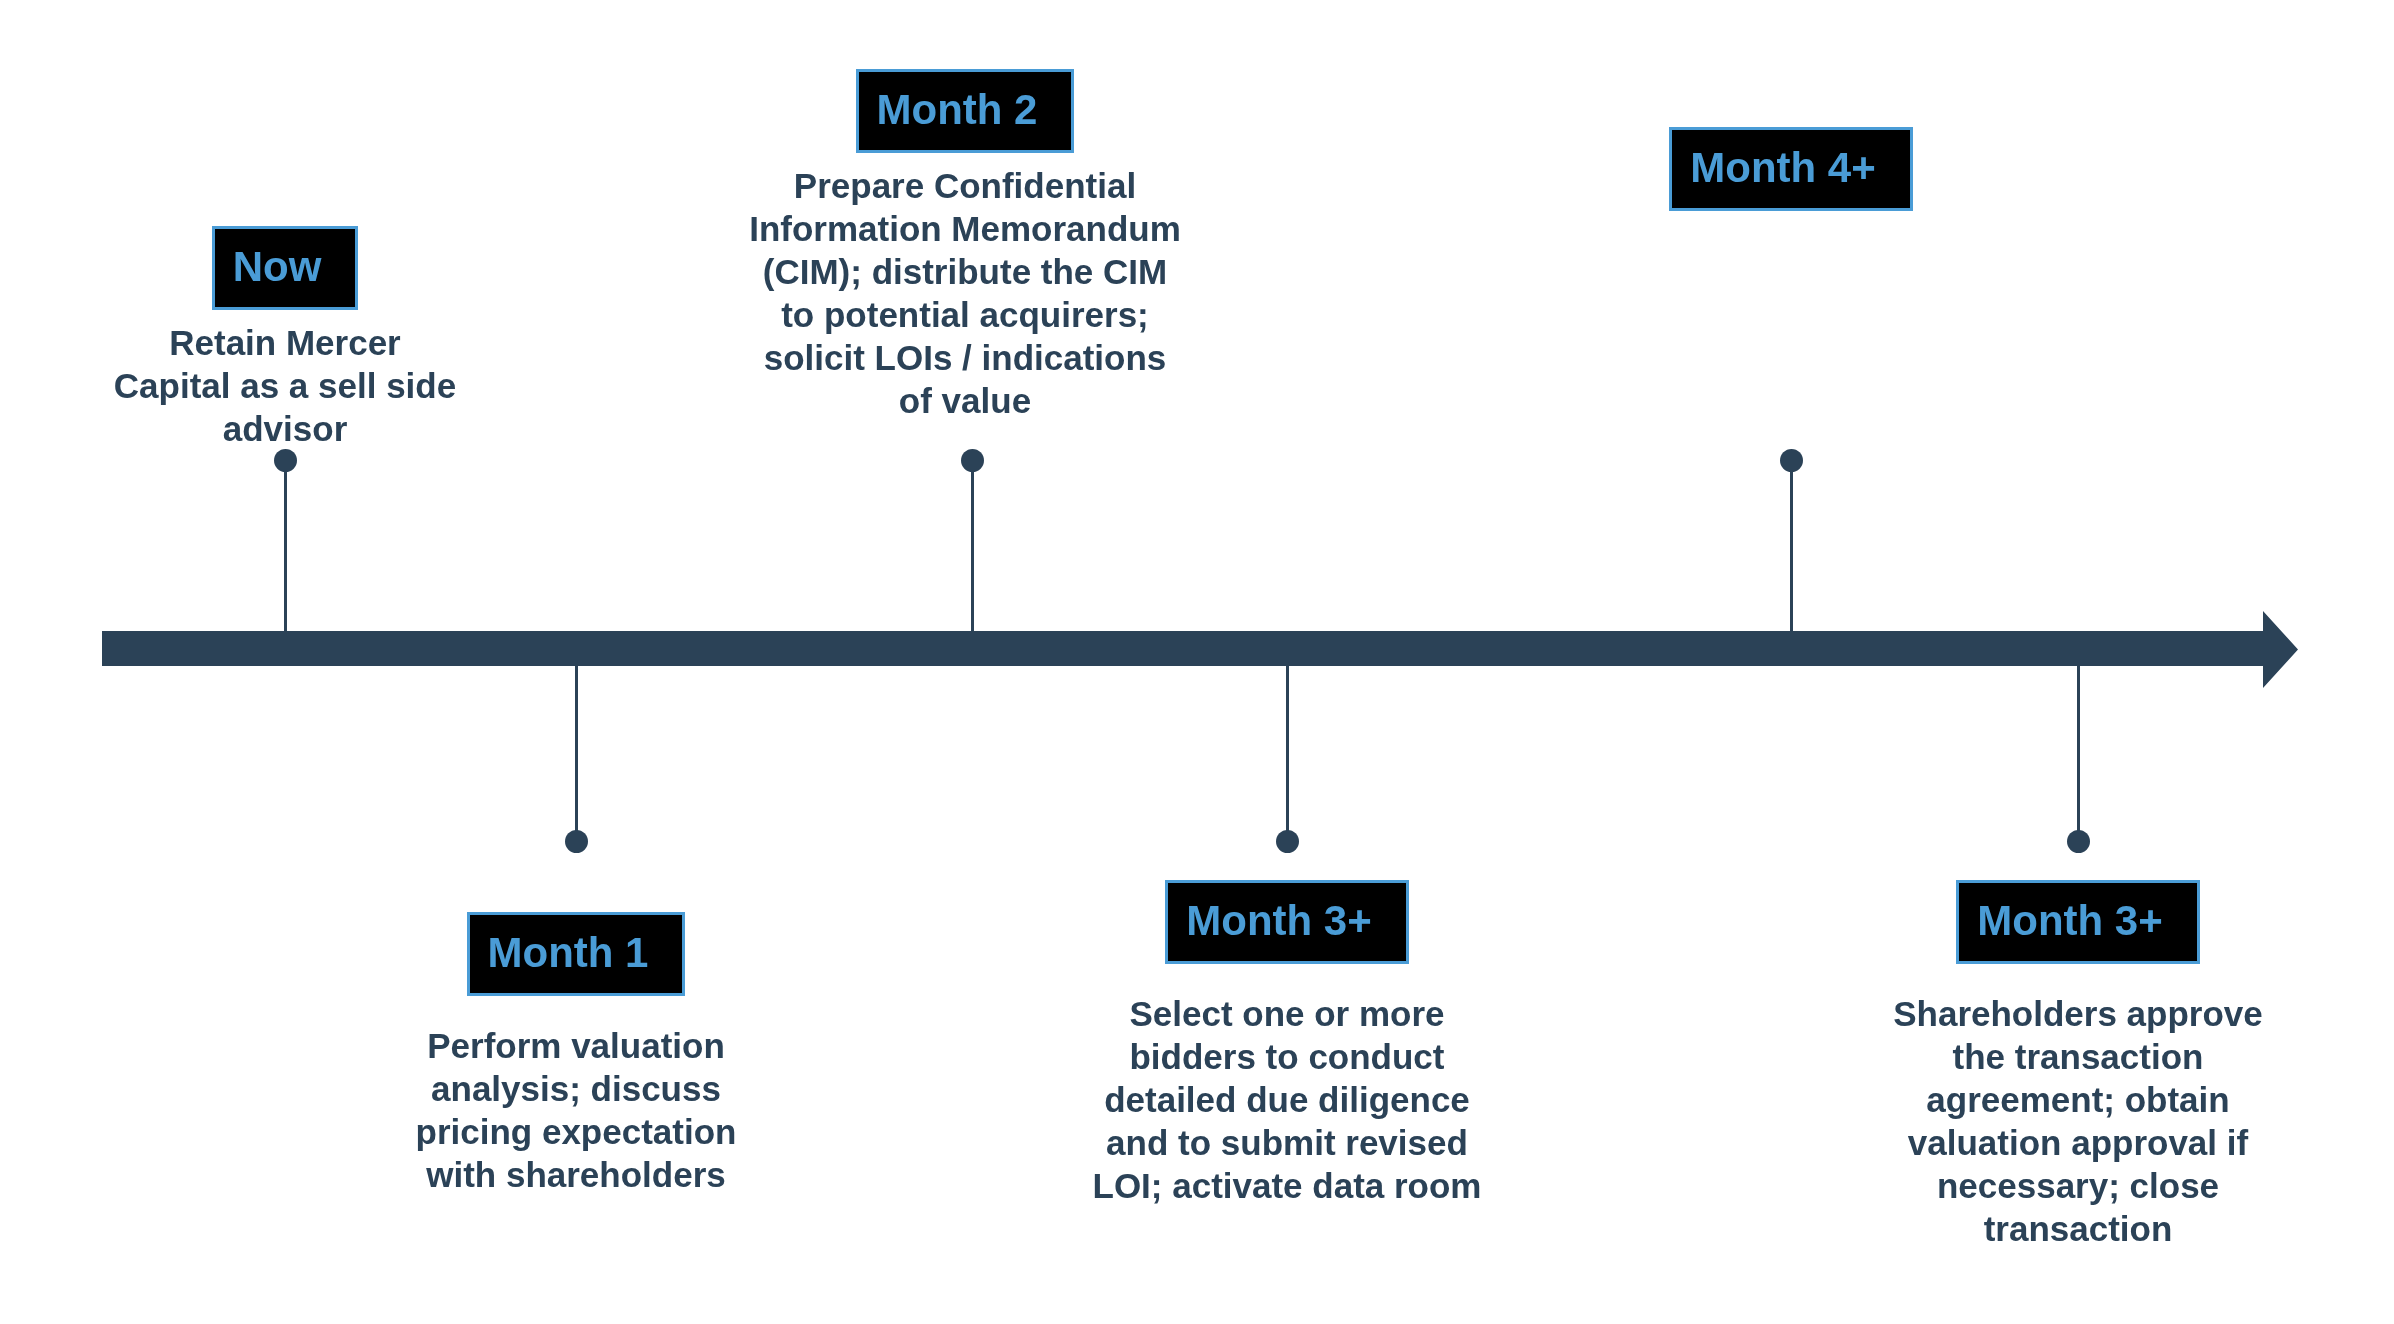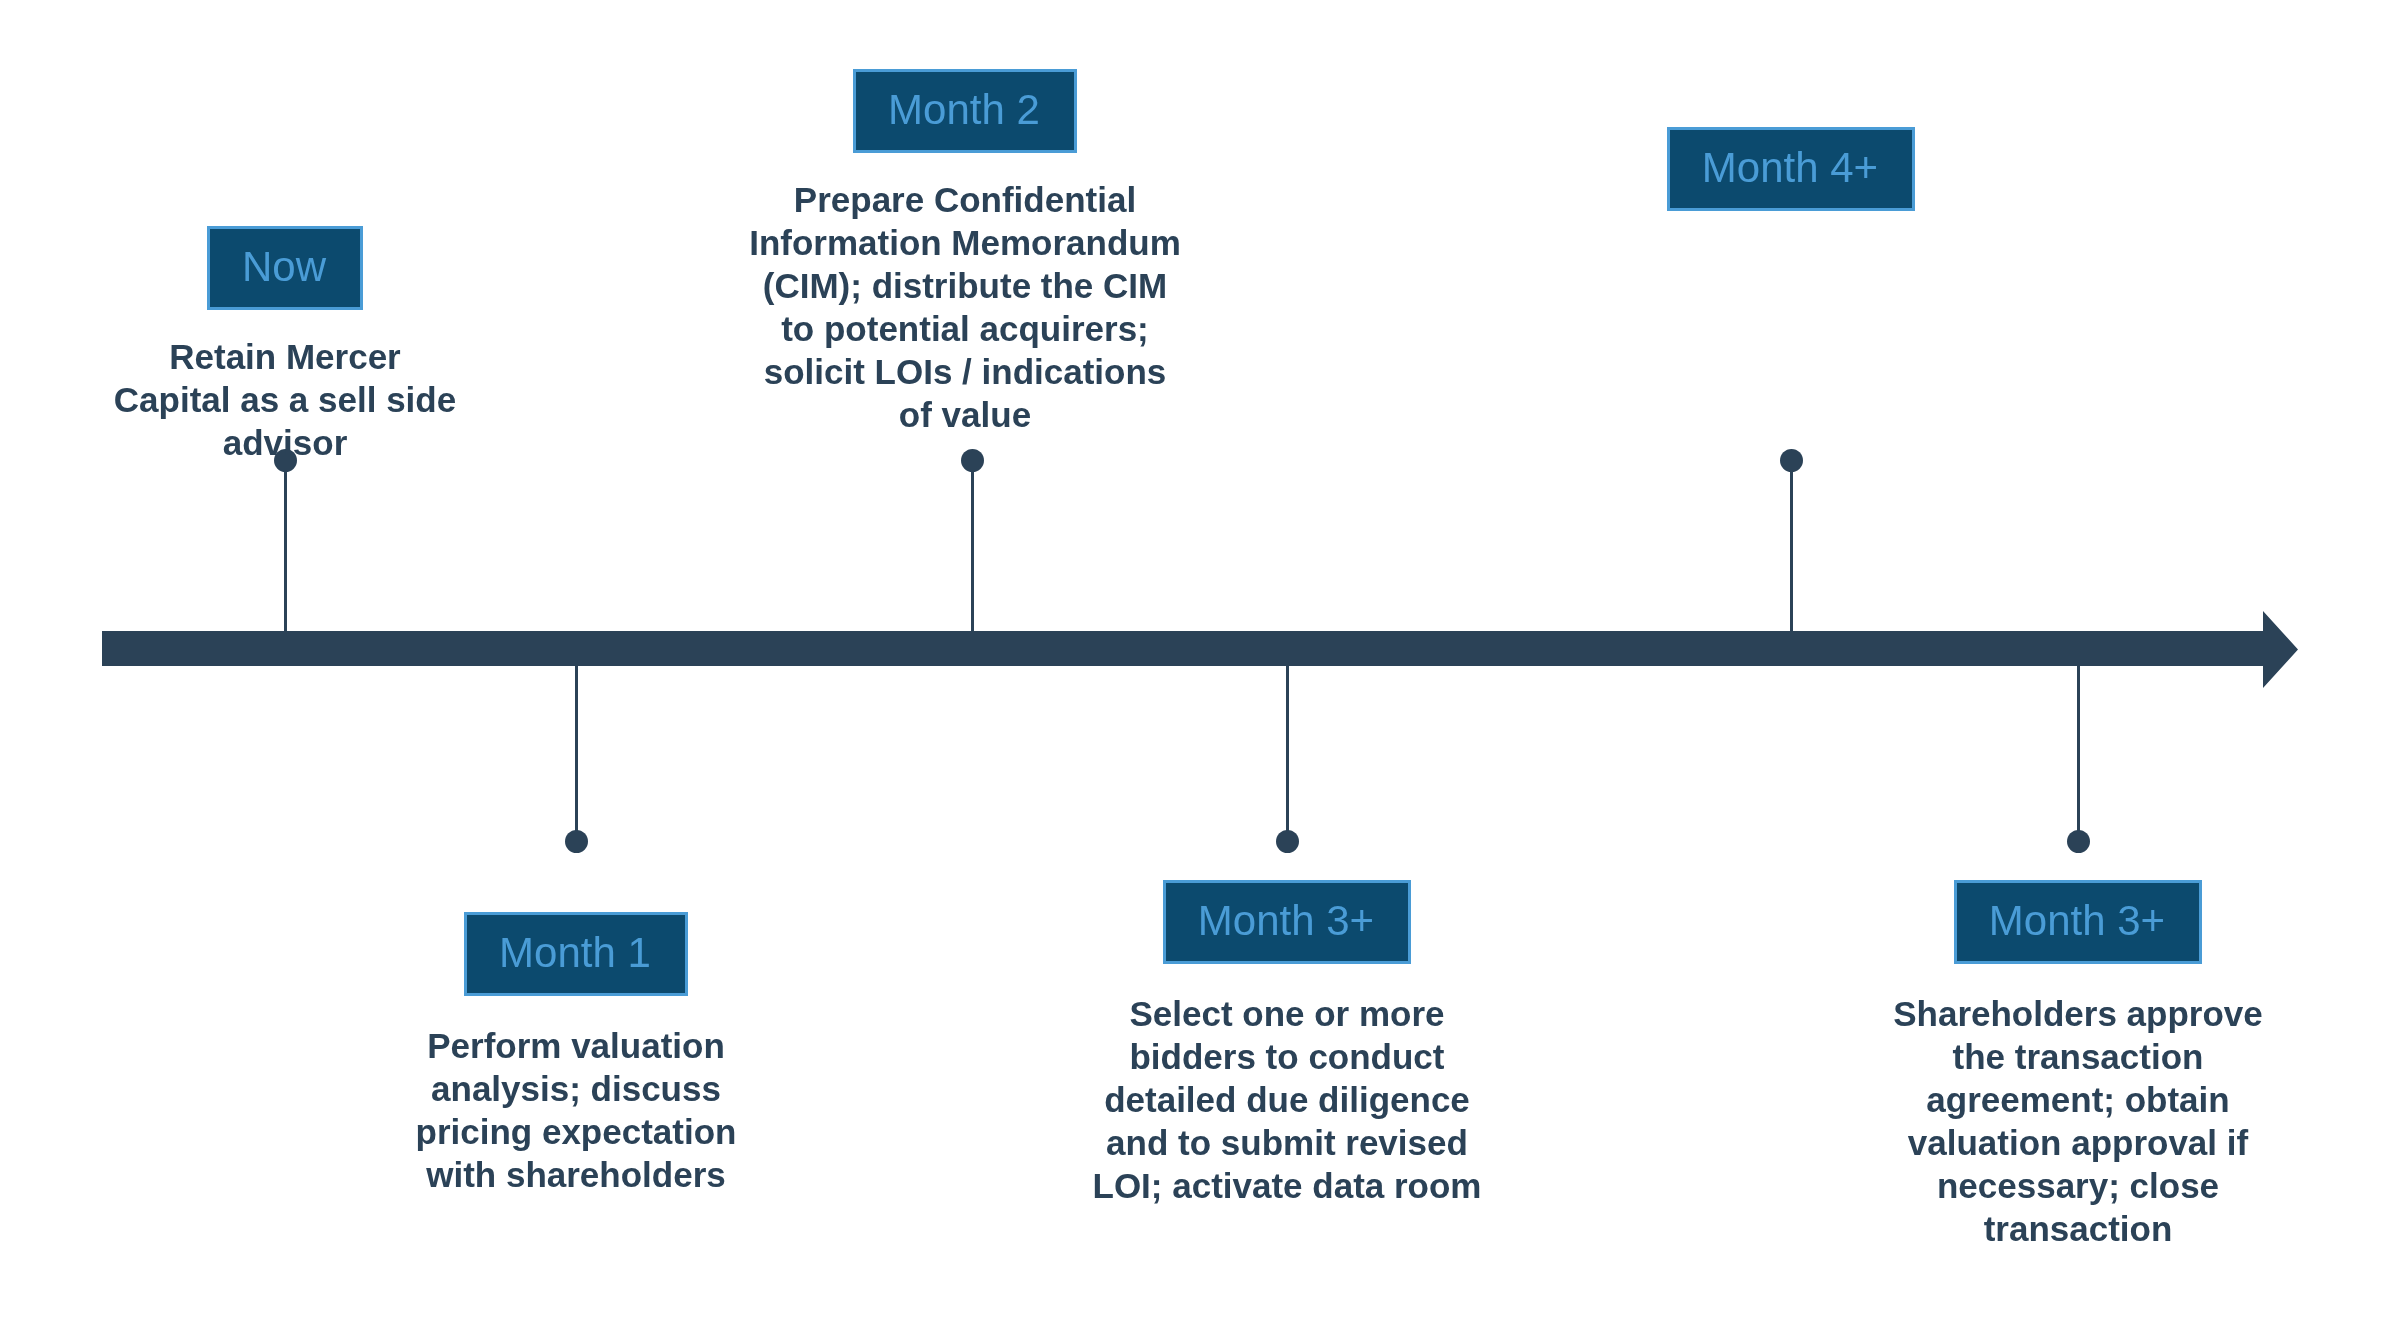--- a/index.html
+++ b/index.html
@@ -49,34 +49,34 @@
     align-items: center;
     text-align: center;
   }
   .milestone.above { justify-content: flex-start; }
   .milestone.below { justify-content: flex-start; }
 
   .period-badge {
     border: 3px solid #4a9cd6;
     color: #4a9cd6;
     font-size: 42px;
-    font-weight: normal;
+    font-weight: bold;
     line-height: 1;
-    padding: 17px 34px 19px 32px;
+    padding: 17px 34px 19px 18px;
     white-space: nowrap;
-    background: #0c4a6e;
+    background: #000000;
     box-sizing: border-box;
   }
 
   .milestone-desc {
     color: #2b4257;
     font-size: 35px;
     font-weight: bold;
     line-height: 43px;
-    margin-top: 25px;
+    margin-top: 11px;
     white-space: pre-line;
   }
   .milestone.below .milestone-desc { margin-top: 28px; }
 </style>
 </head>
 <body>
 
 <div id="canvas">
 
   <div id="timeline-axis">

